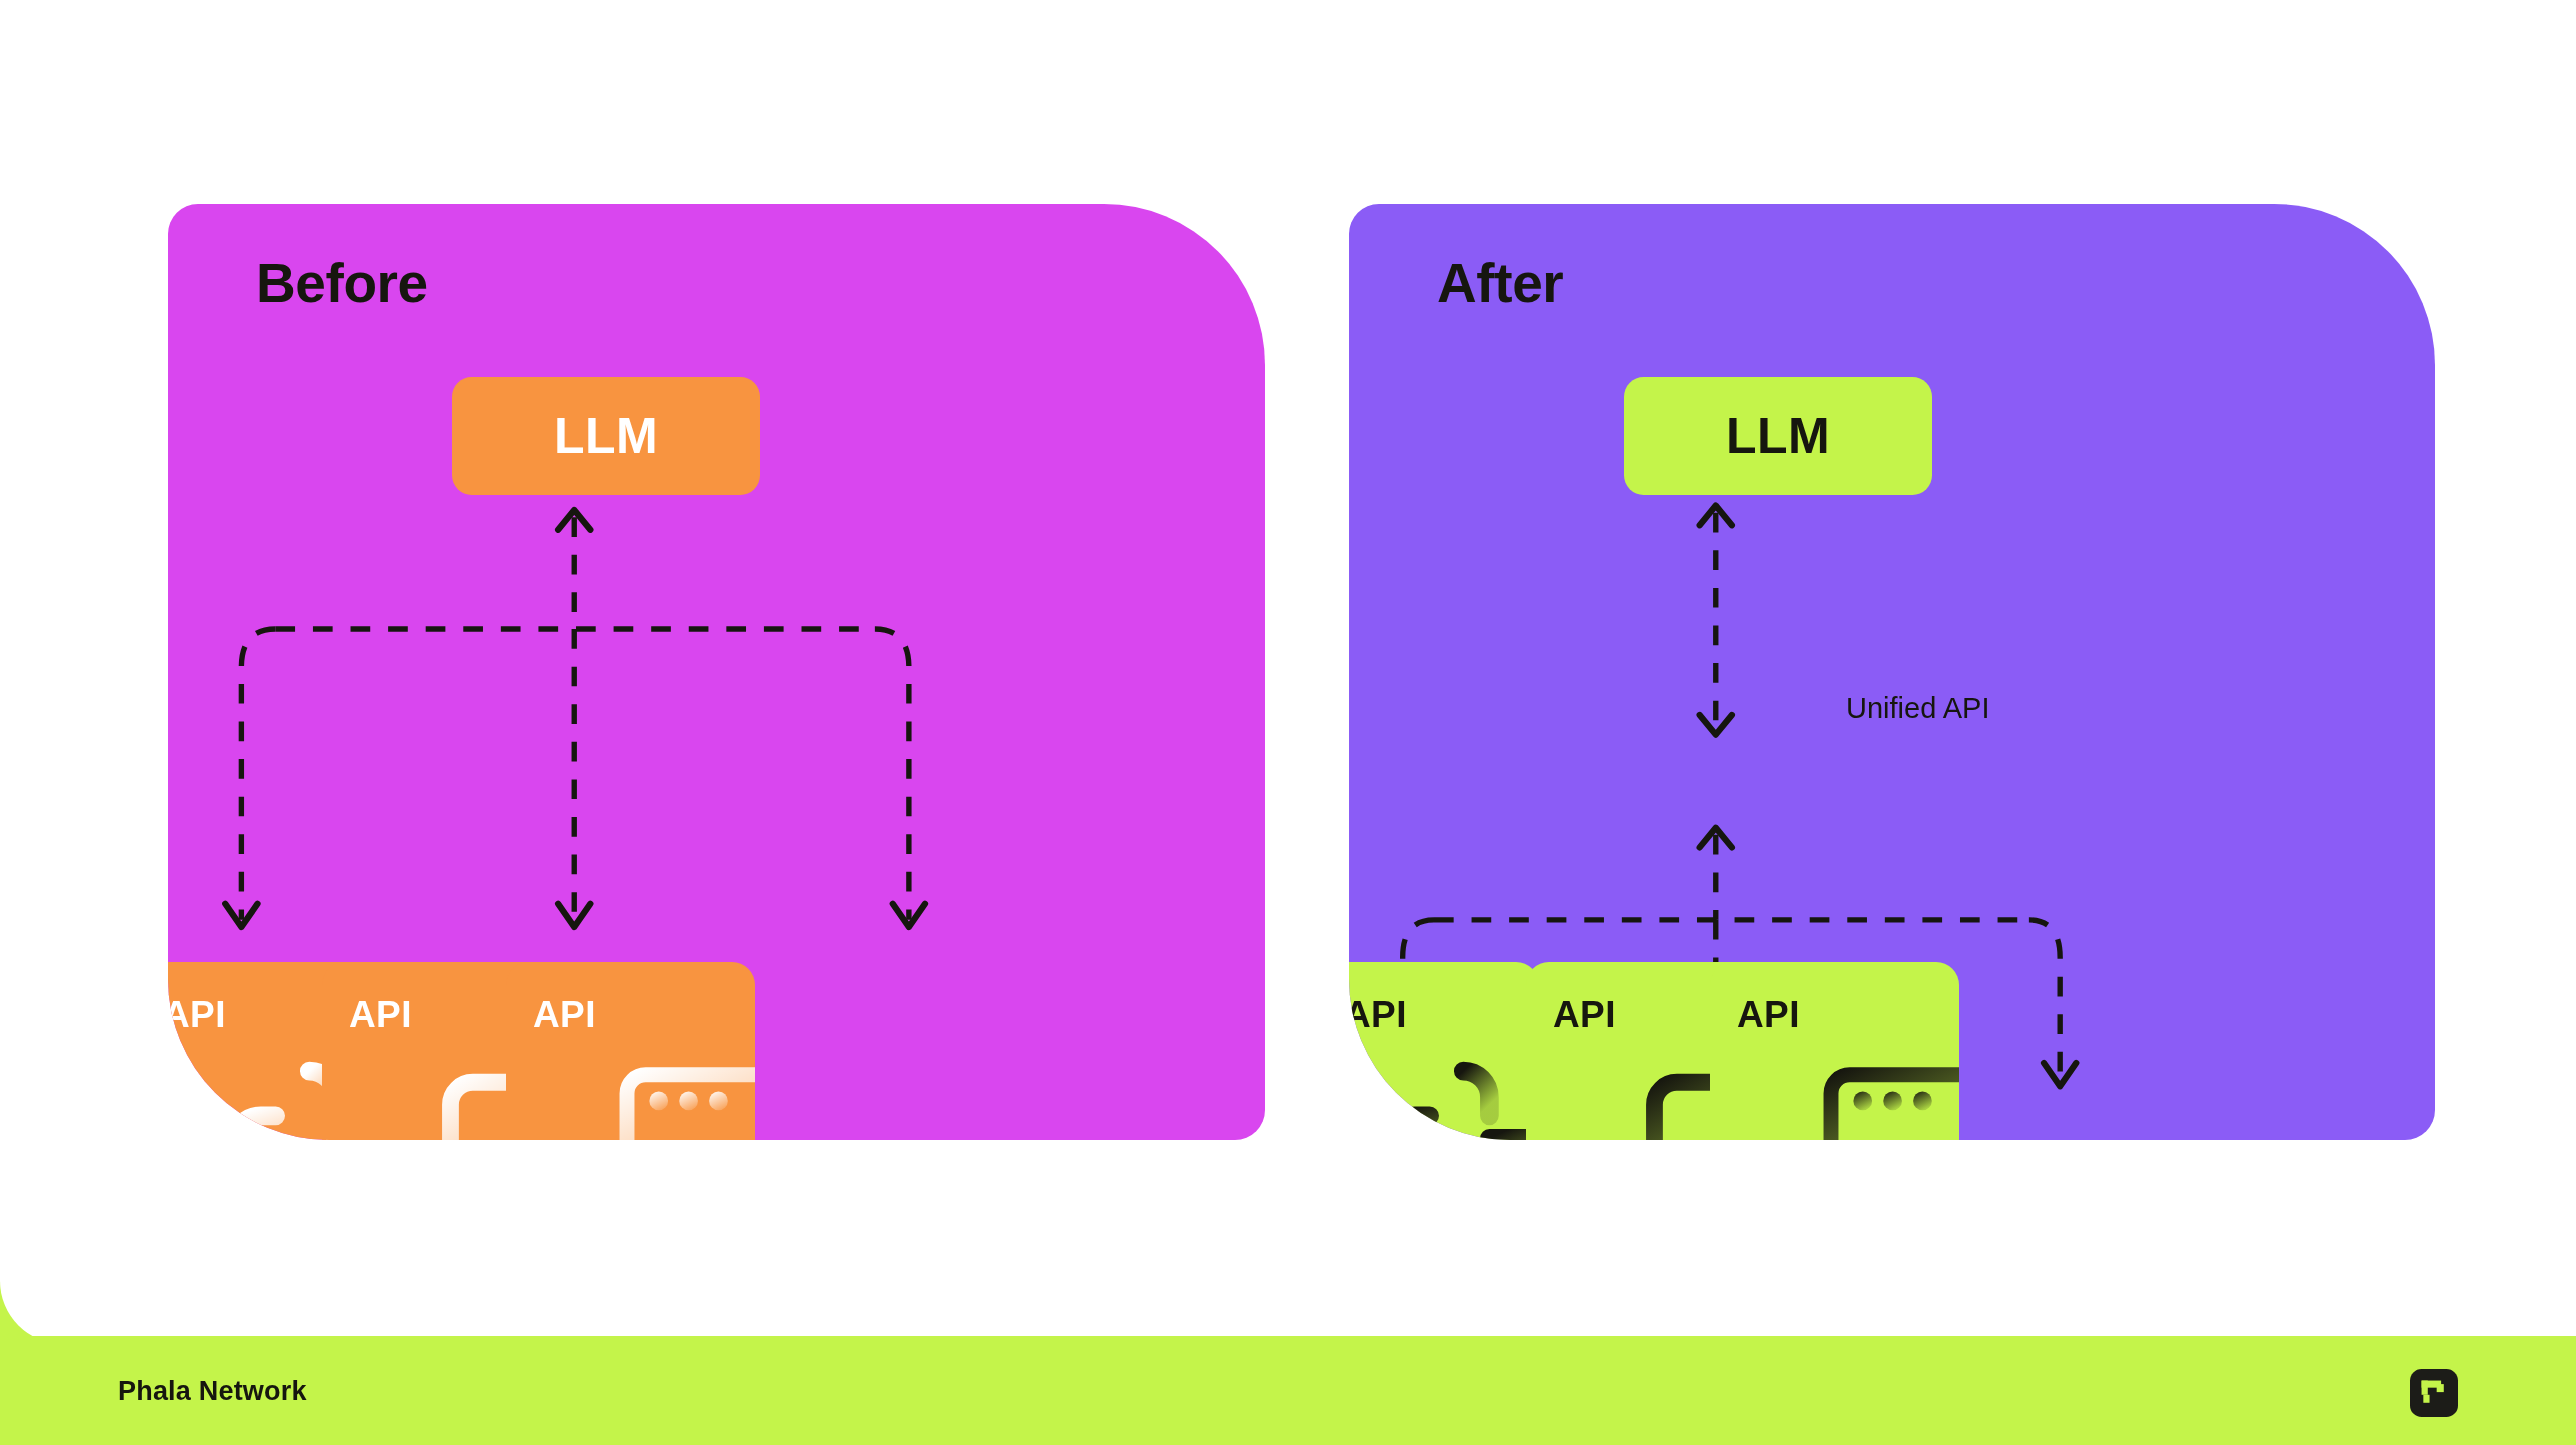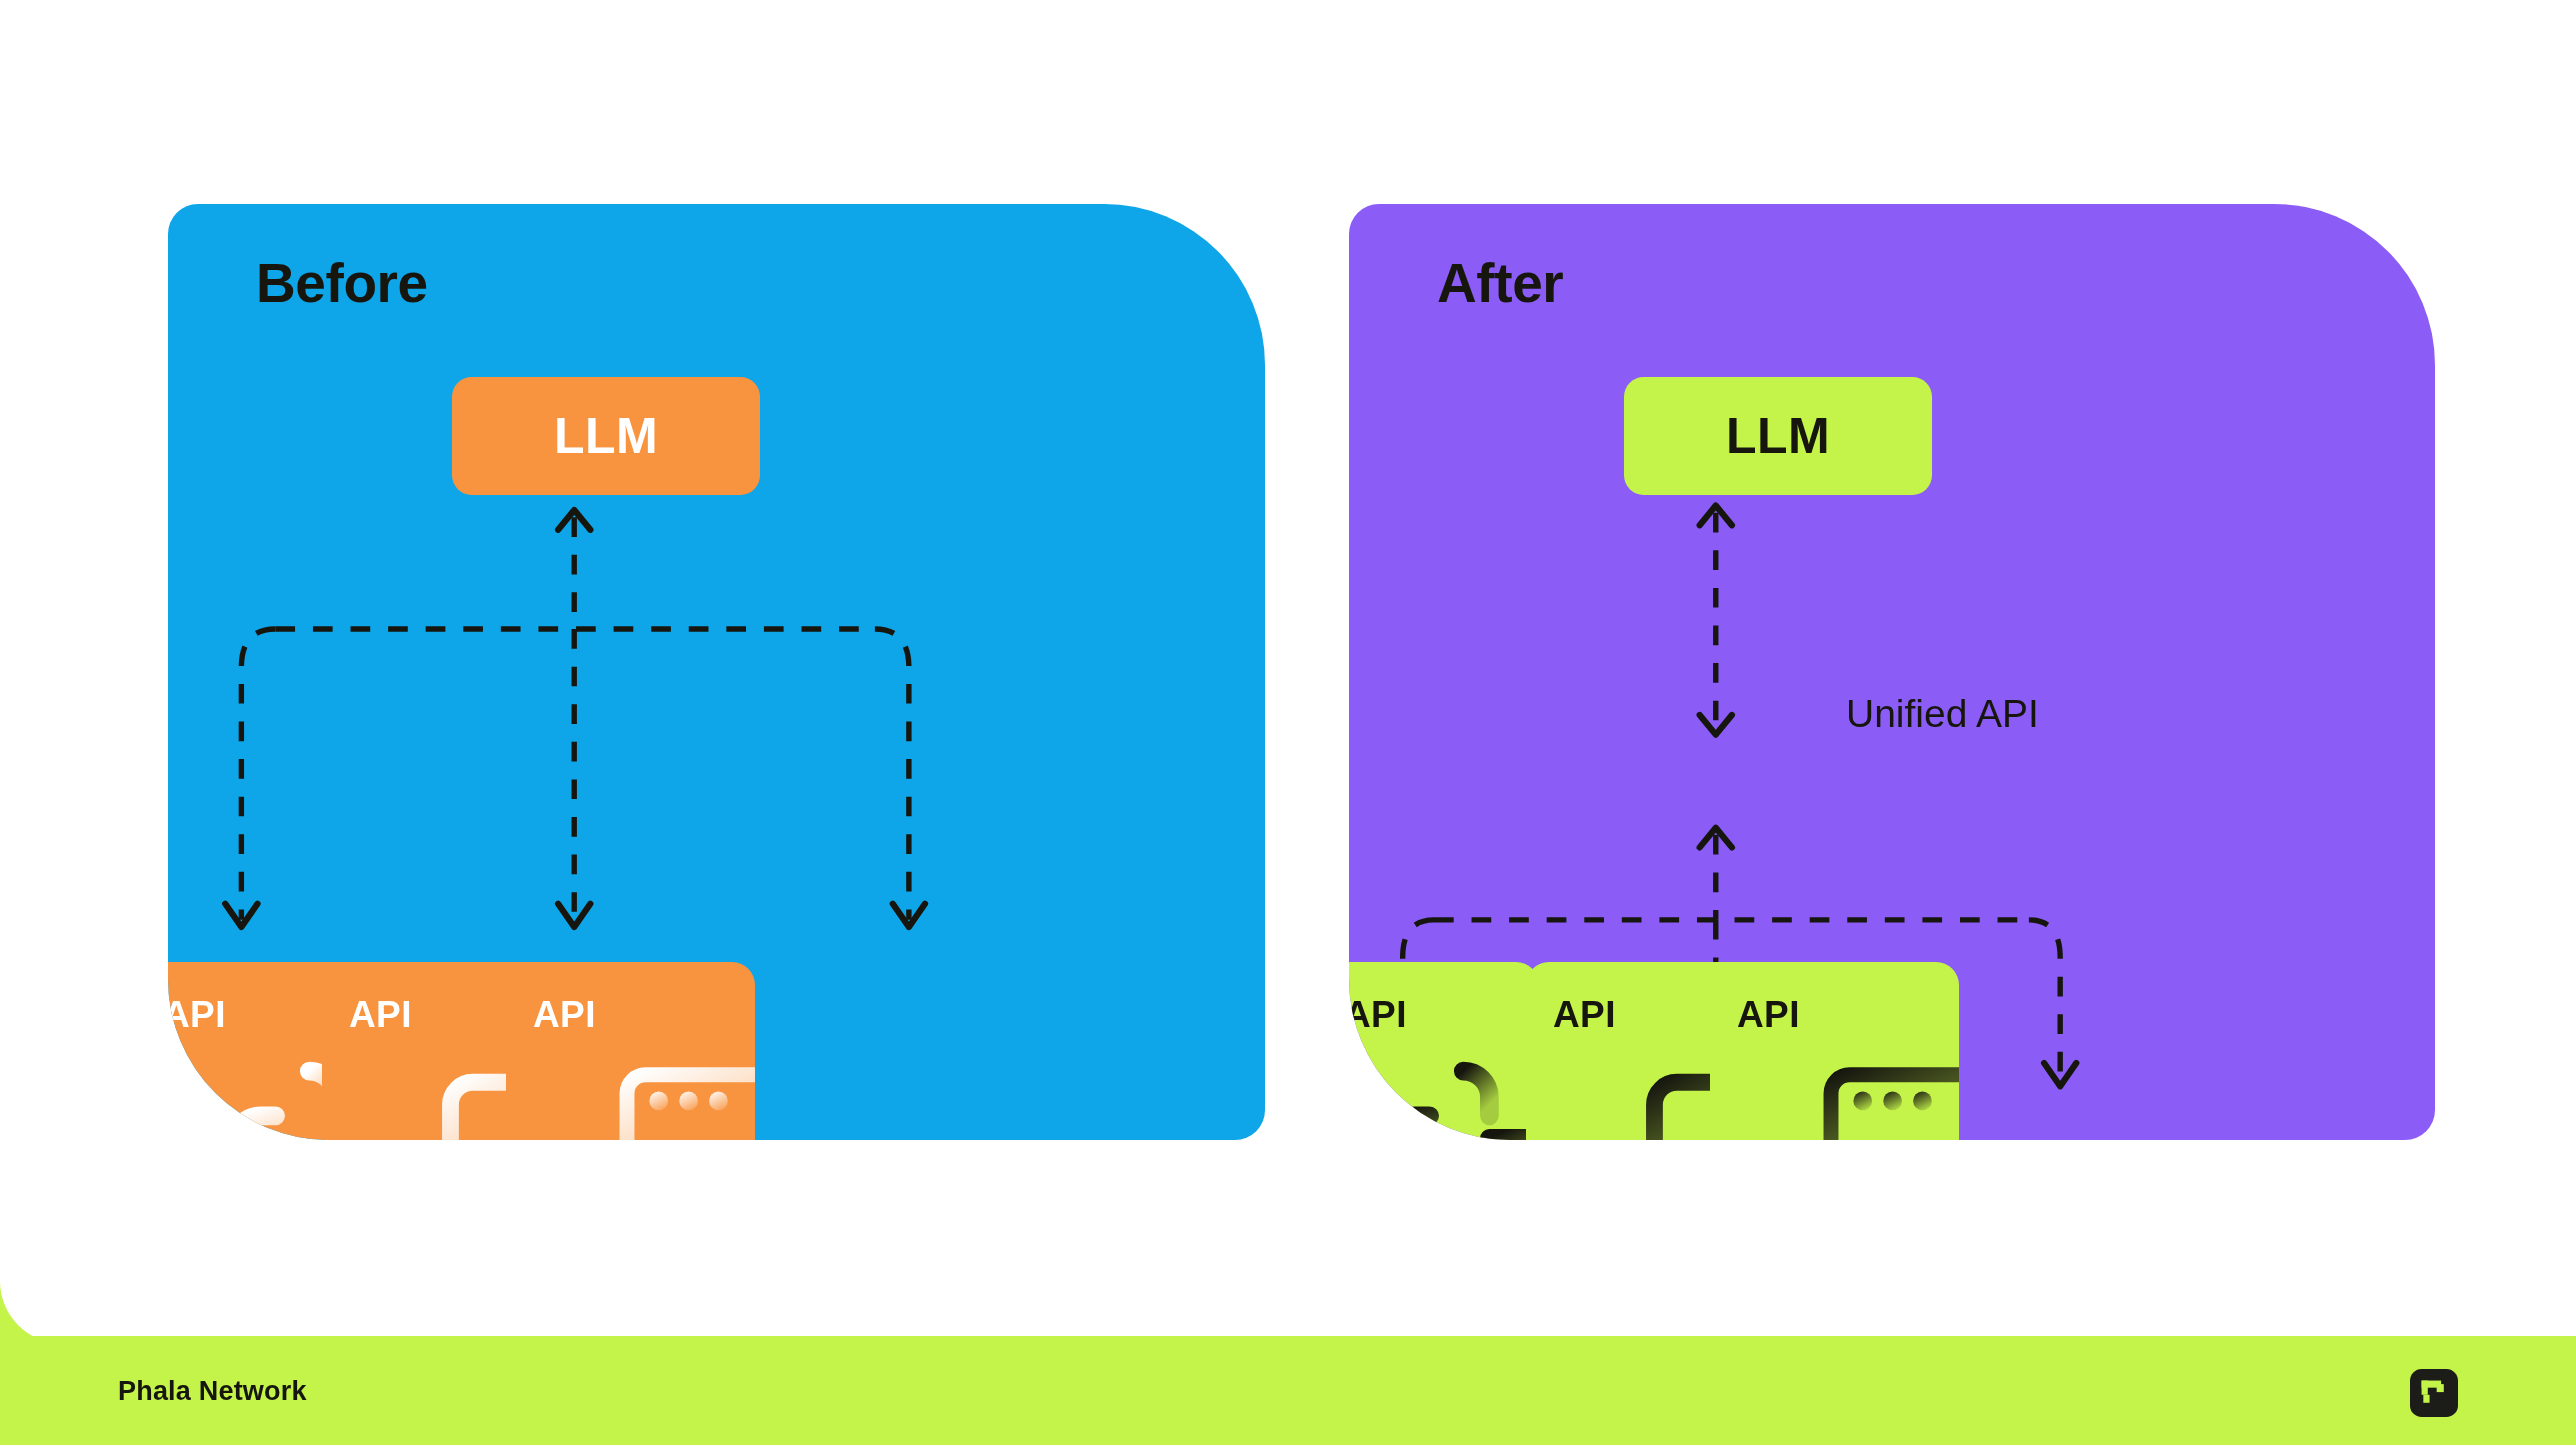--- a/index.html
+++ b/index.html
@@ -10,21 +10,21 @@
     overflow:hidden;
   }
   .stage { position:relative; width:2576px; height:1445px; background:#fff; }
 
   
   .panel {
     position:absolute;
     border-radius:30px 161px 30px 161px;
     overflow:hidden;
   }
-  #panel-before { left:168px; top:204px; width:1097px; height:936px; background:#0ea5e9; }
+  #panel-before { left:168px; top:204px; width:1097px; height:936px; background:#d946ef; }
   #panel-after  { left:1349px; top:204px; width:1086px; height:936px; background:#8b5cf6; }
 
   .panel-title {
     position:absolute; left:88px; top:52px;
     font-size:55px; font-weight:bold; color:#16160f;
     letter-spacing:-0.4px; line-height:1;
   }
 
   
   .node {
@@ -41,21 +41,21 @@
 
   #mcp-pill {
     left:254px; top:526px;
     width:225px; height:88px; border-radius:44px;
     background:#1C1C18; color:#F4F6E9;
     font-size:47px; font-weight:normal; letter-spacing:0.4px;
   }
 
   #unified-api-label {
     position:absolute; left:497px; top:490px;
-    font-size:39px; font-weight:normal; color:#16160f;
+    font-size:29px; font-weight:normal; color:#16160f;
     white-space:nowrap; line-height:1;
   }
 
   
   .api-card {
     position:absolute; top:758px;
     width:249px; height:240px;
     border-radius:23px;
     overflow:hidden;
   }

